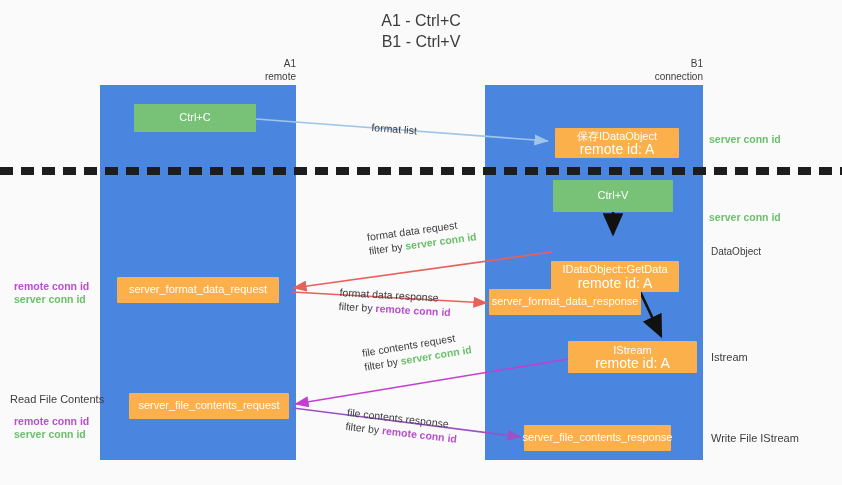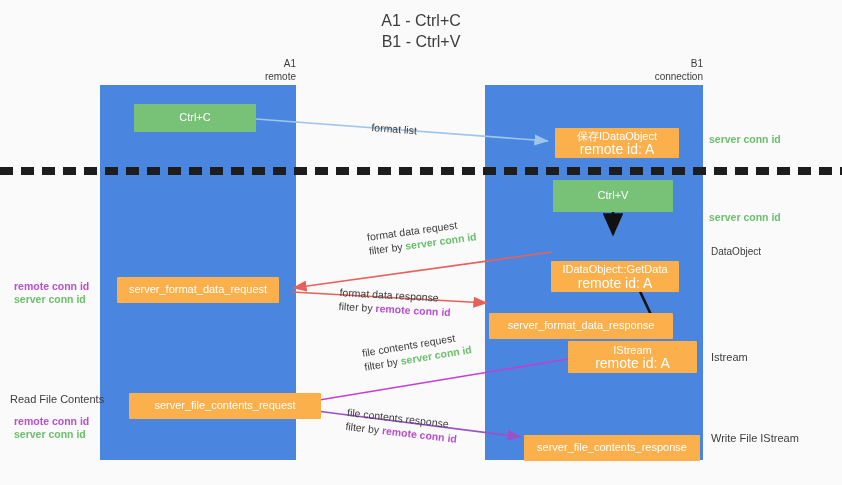--- a/index.html
+++ b/index.html
@@ -156,34 +156,34 @@
 
   <div class="box orange" style="left:551px; top:237px; width:128px; height:31px;margin-top:24px;">
     <span>IDataObject::GetData</span>
     <span class="l2">remote id: A</span>
   </div>
 
   <div class="box orange" style="left:117px; top:277px; width:162px; height:26px;">
     <span>server_format_data_request</span>
   </div>
 
-  <div class="box orange" style="left:489px; top:289px; width:184px; height:26px;margin-top:24px;">
+  <div class="box orange" style="left:489px; top:289px; width:152px; height:26px;">
     <span>server_format_data_response</span>
   </div>
 
   <div class="box orange" style="left:568px; top:341px; width:129px; height:32px;">
     <span>IStream</span>
     <span class="l2">remote id: A</span>
   </div>
 
-  <div class="box orange" style="left:129px; top:393px; width:192px; height:26px;">
+  <div class="box orange" style="left:129px; top:393px; width:160px; height:26px;">
     <span>server_file_contents_request</span>
   </div>
 
-  <div class="box orange" style="left:524px; top:435px; width:176px; height:26px;">
+  <div class="box orange" style="left:524px; top:425px; width:147px; height:26px;">
     <span>server_file_contents_response</span>
   </div>
 
   <div class="edge-label rot" style="left:372px; top:120px; transform: rotate(4.3deg);">
     <span>format list</span>
   </div>
 
   <div class="edge-label rot" style="left:366px; top:230px; transform: rotate(-7.8deg);">
     <div>format data request</div>
     <div>

